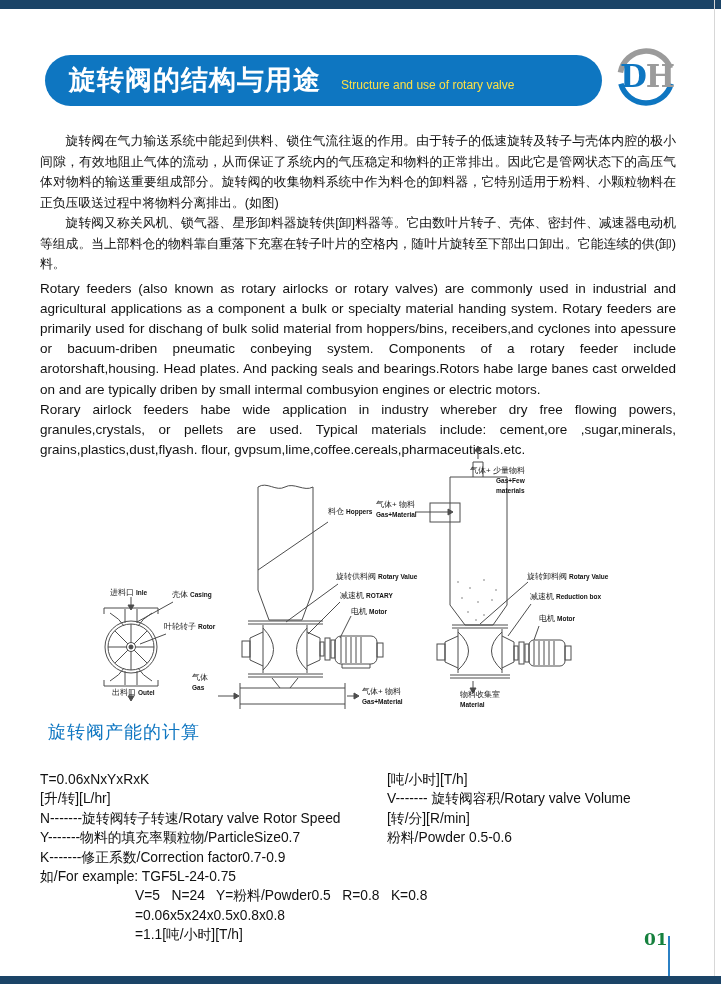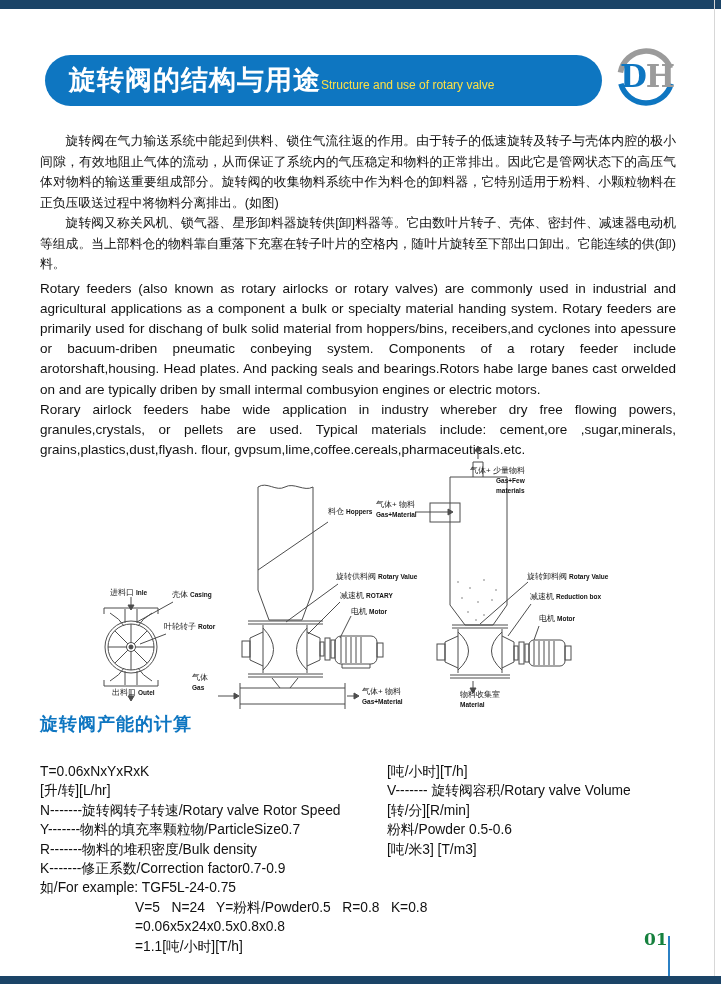--- a/index.html
+++ b/index.html
@@ -4,21 +4,21 @@
 <style>
   html,body{margin:0;padding:0;}
   body{font-family:"Liberation Sans","DejaVu Sans",sans-serif;background:#ffffff;}
   .page{position:relative;width:721px;height:984px;background:#ffffff;overflow:hidden;}
   .topbar{position:absolute;left:0;top:0;width:721px;height:9px;background:#1b4467;}
   .bottombar{position:absolute;left:0;bottom:0;width:721px;height:8px;background:#1b4467;}
   .right-edge{position:absolute;left:714px;top:0;width:1px;height:984px;background:#d7d7d7;}
 
   
   .banner{position:absolute;left:45px;top:55px;width:557px;height:51px;background:#0e76c1;
-          border-radius:26px;display:flex;align-items:baseline;gap:0;padding-left:24px;box-sizing:border-box;}
+          border-radius:26px;display:flex;align-items:baseline;gap:20px;padding-left:24px;box-sizing:border-box;}
   .banner .t-zh{color:#fff;font-size:27px;font-weight:700;line-height:51px;letter-spacing:1px;}
   .banner .t-en{color:#fde047;font-size:12px;font-weight:400;margin-top:20px;}
 
   
   .logo{position:absolute;left:612px;top:45px;width:70px;height:64px;}
   .logo svg{position:absolute;left:0;top:0;}
   .logo .letters{position:absolute;left:0;top:13px;width:100%;text-align:center;
       font-family:"DejaVu Serif","Liberation Serif",serif;font-weight:700;font-size:31px;letter-spacing:-1px;}
   .logo .d{color:#0e76c1;} .logo .h{color:#9b9b9b;}
 
@@ -30,21 +30,21 @@
   .textblock p.en2{margin-top:0;}
 
   
   .diagram-area{position:absolute;left:40px;top:430px;width:676px;height:285px;}
   .diagram-area svg{position:absolute;left:0;top:0;}
   .dlabel{position:absolute;font-size:8px;color:#222;white-space:nowrap;line-height:10px;}
   .dlabel .en{font-size:6.5px;font-weight:700;color:#111;margin-left:2px;}
 
   
   .calc{position:absolute;left:40px;top:712px;width:660px;color:#111;}
-  .calc h2{margin:0;font-size:18px;font-weight:700;color:#0e76c1;letter-spacing:1px;}
+  .calc h2{margin:8px;font-size:18px;font-weight:400;color:#0e76c1;letter-spacing:1px;}
   .calc .rows{margin-top:26px;}
   .calc .row{display:grid;grid-template-columns:347px 1fr;height:19.4px;font-size:13.8px;line-height:19.4px;}
   .calc .example{margin-left:95px;font-size:13.8px;line-height:19.4px;}
   .calc .example div{white-space:pre-wrap;}
 
   
   .pageno{position:absolute;left:644px;top:929px;font-family:"DejaVu Serif","Liberation Serif",serif;
           font-weight:700;font-size:17px;color:#15803d;}
   .blueline{position:absolute;left:668px;top:936px;width:2px;height:48px;background:#2b80c4;}
 </style>
@@ -203,24 +203,20 @@
         </div>
       <div class="row">
           <span>N-------旋转阀转子转速/Rotary valve Rotor Speed</span>
           <span>[转/分][R/min]</span>
         </div>
       <div class="row">
           <span>Y-------物料的填充率颗粒物/ParticleSize0.7</span>
           <span>粉料/Powder 0.5-0.6</span>
         </div>
       <div class="row">
-          <span>R-------物料的堆积密度/Bulk density</span>
-          <span>[吨/米3] [T/m3]</span>
-        </div>
-      <div class="row">
           <span>K-------修正系数/Correction factor0.7-0.9</span>
           <span></span>
         </div>
       <div class="row">
           <span>如/For example: TGF5L-24-0.75</span>
           <span></span>
         </div>
     </div>
     <div class="example">
       <div>V=5   N=24   Y=粉料/Powder0.5   R=0.8   K=0.8</div>

